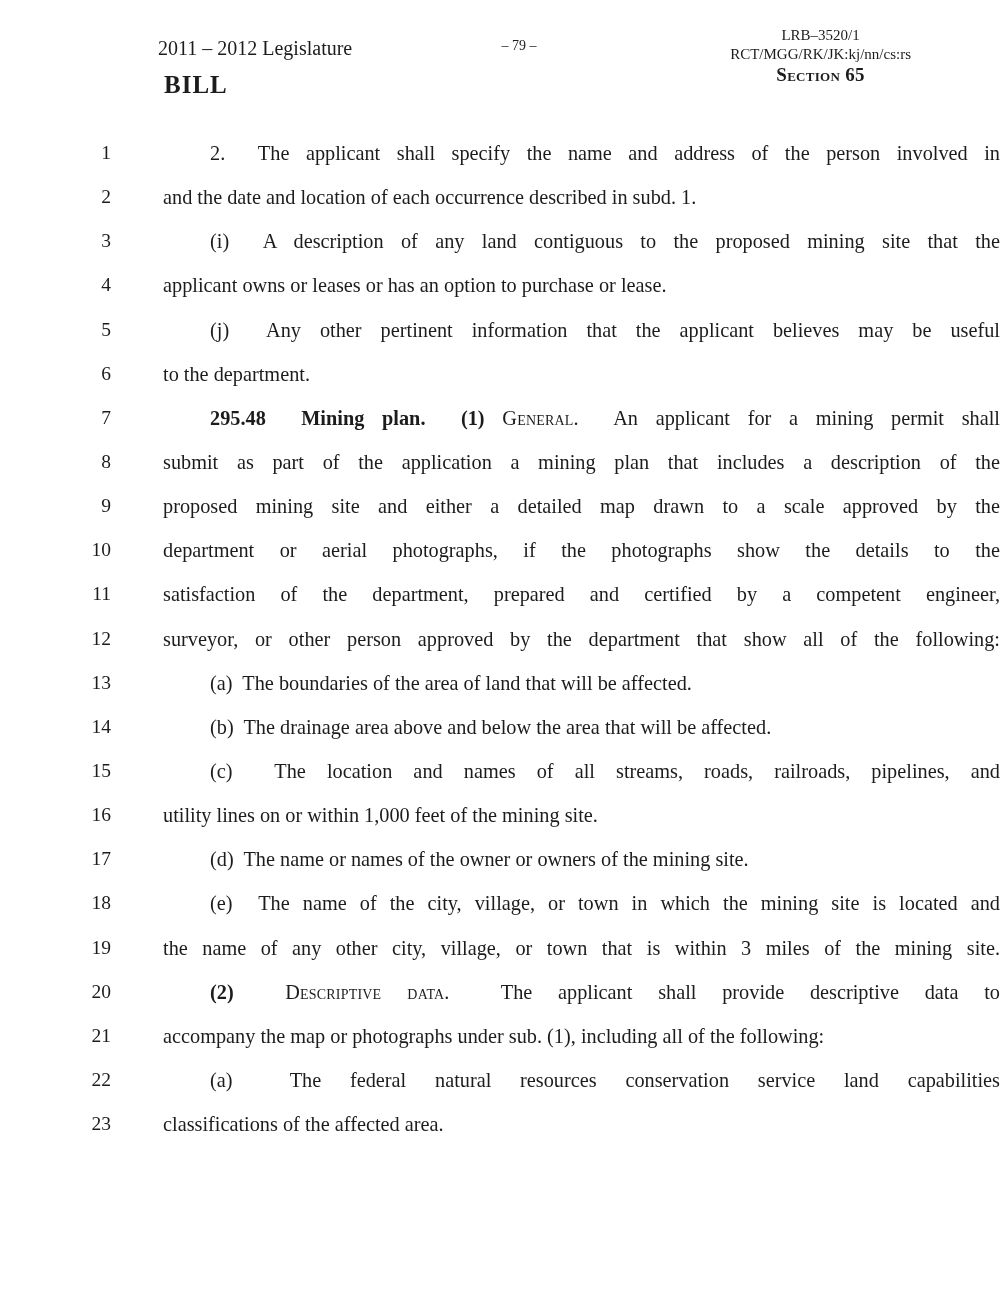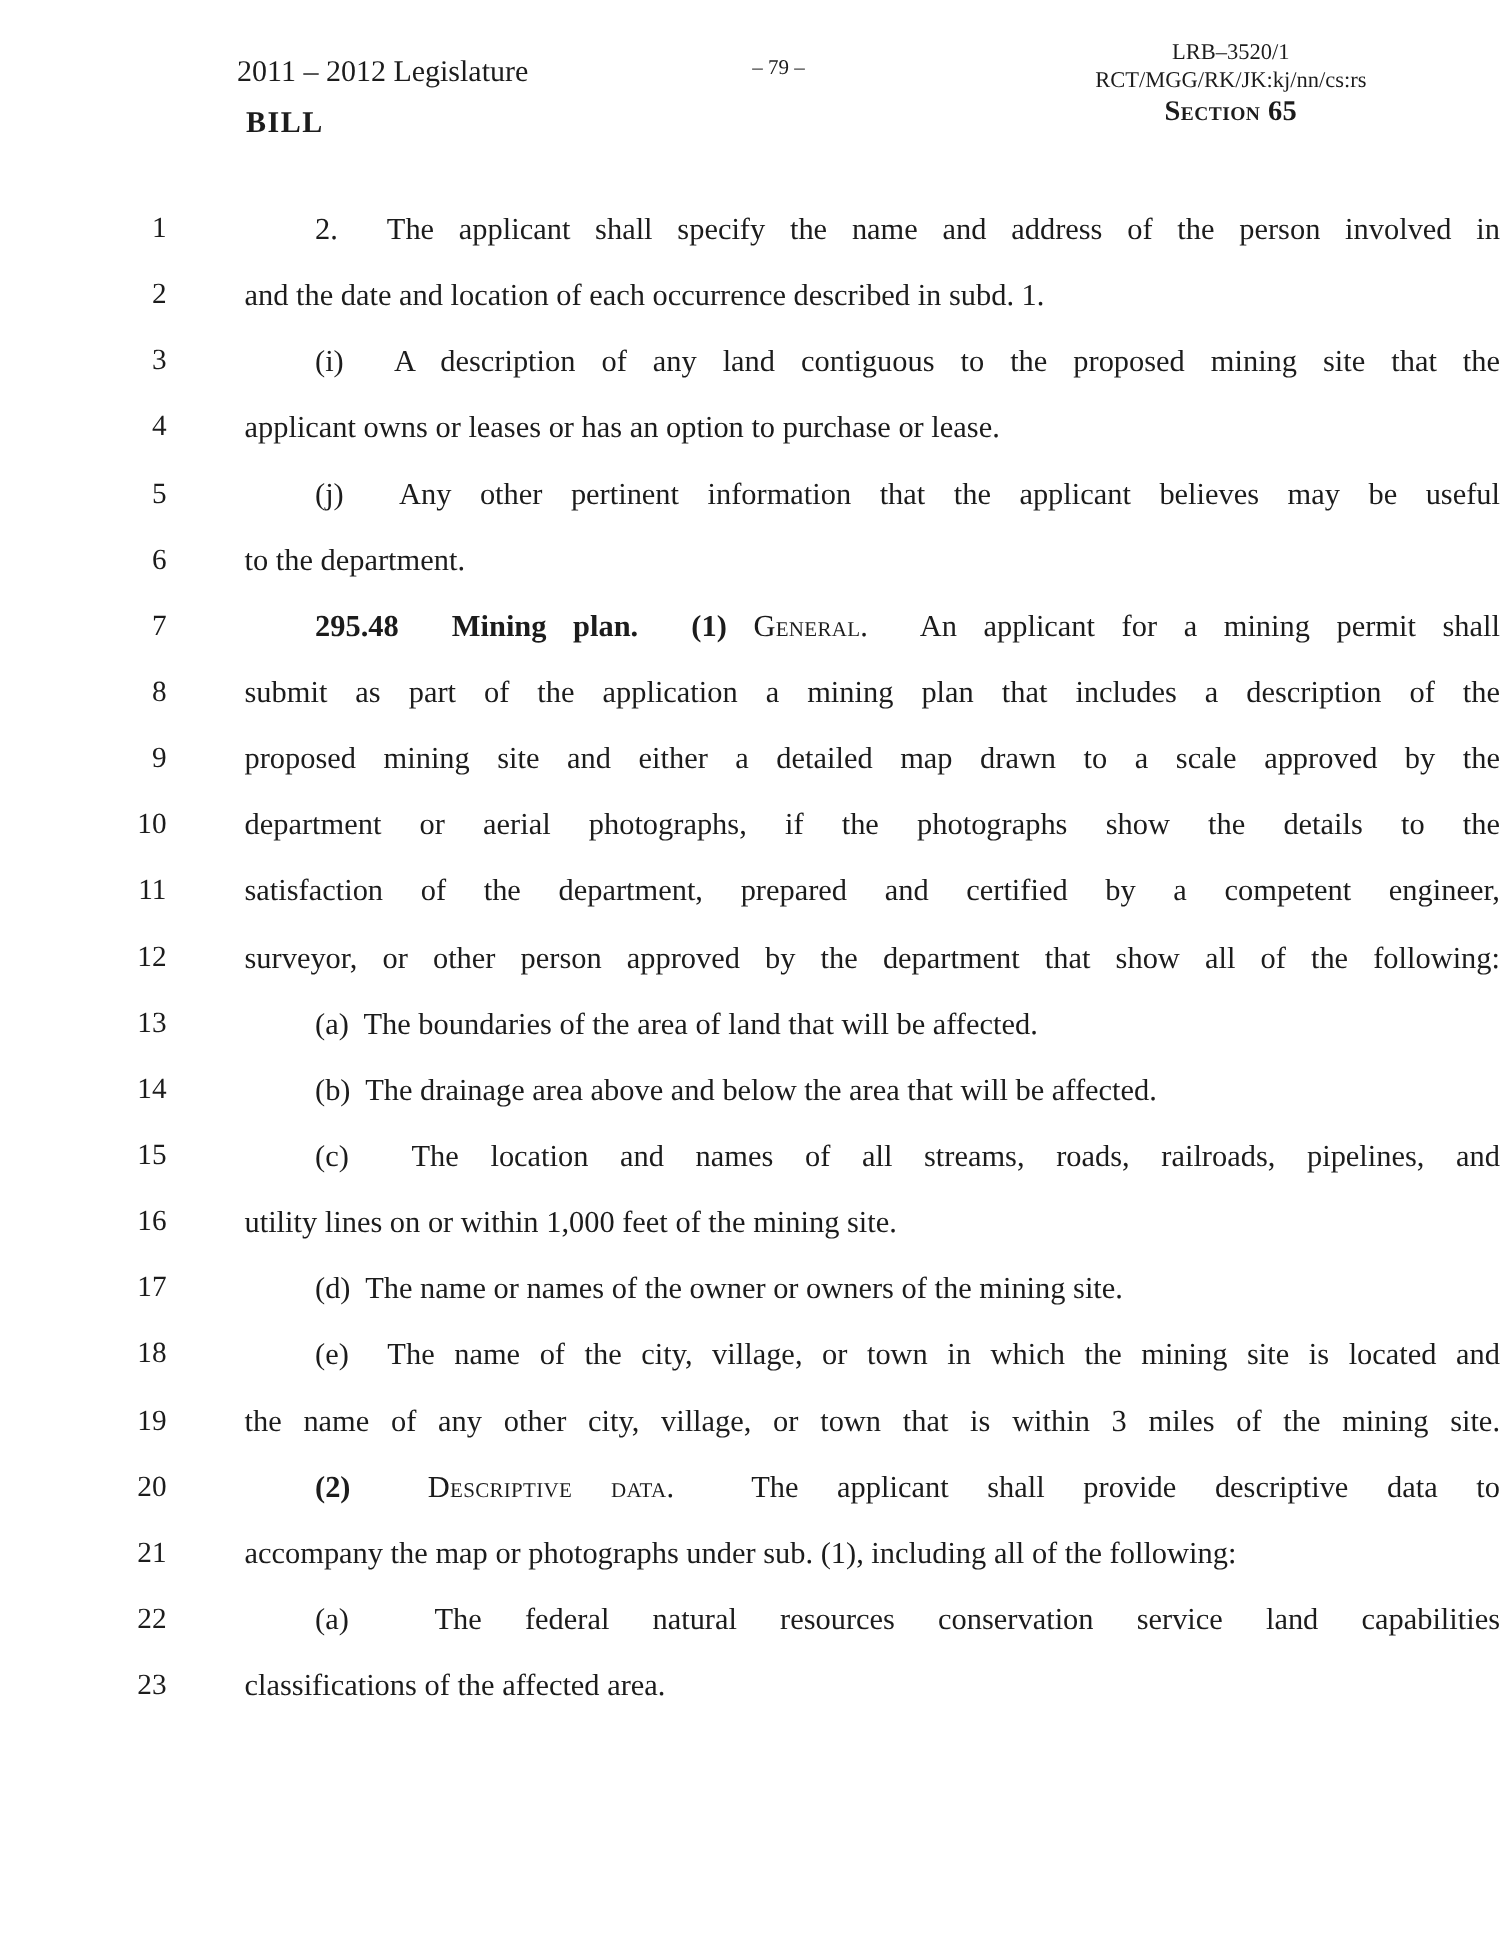--- a/index.html
+++ b/index.html
@@ -17,21 +17,21 @@
     position: absolute;
     left: 158px;
     top: 37px;
     font-size: 20px;
     white-space: nowrap;
   }
   .bill {
     position: absolute;
     left: 164px;
     top: 71px;
-    font-size: 20px;
+    font-size: 25px;
     font-weight: bold;
     letter-spacing: 1px;
   }
   .pageno {
     position: absolute;
     left: 459px;
     top: 38px;
     width: 120px;
     text-align: center;
     font-size: 14px;

